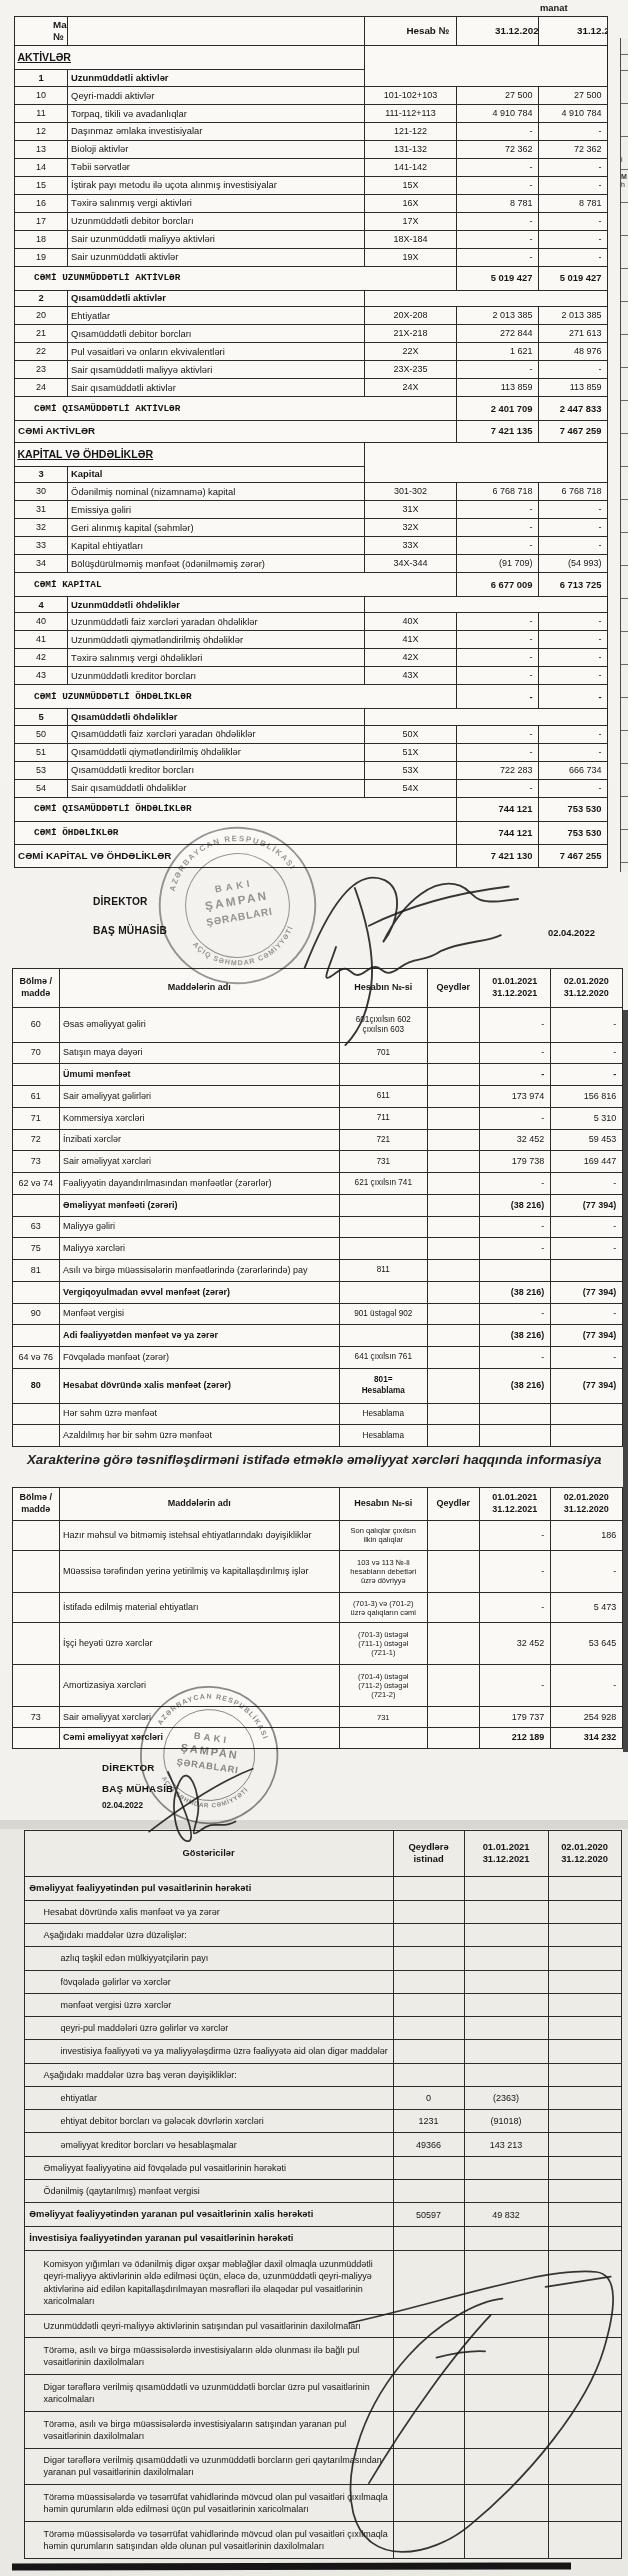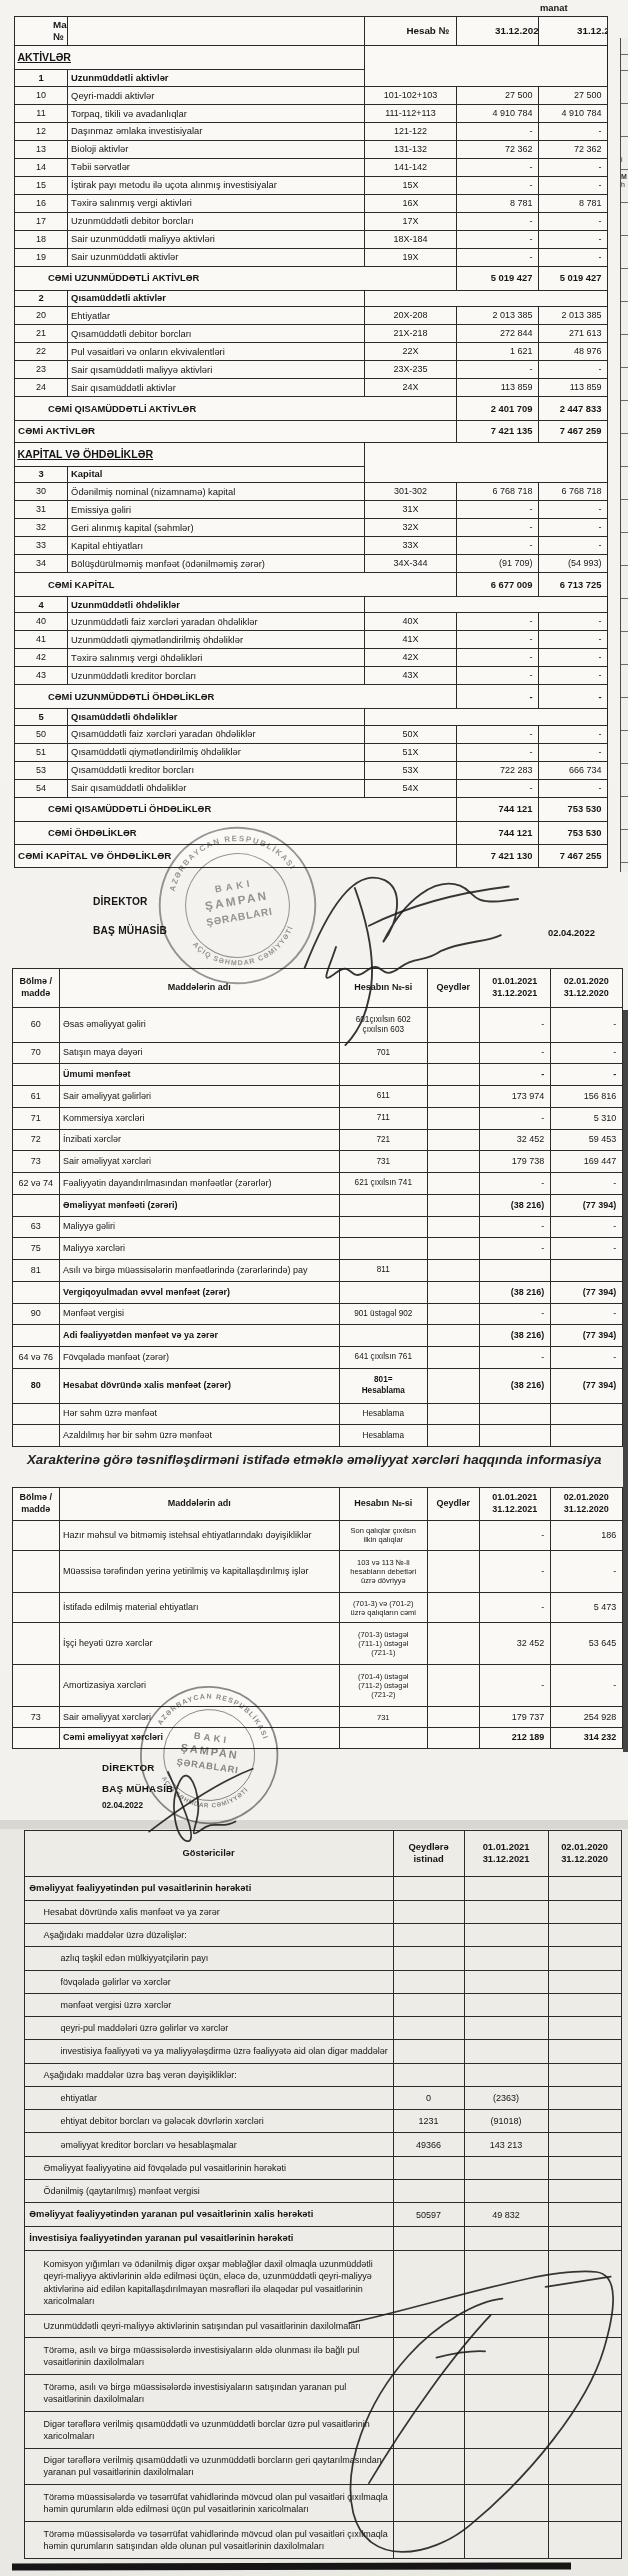--- a/index.html
+++ b/index.html
@@ -11,21 +11,21 @@
   .ctr{text-align:center;}
   .b{font-weight:bold;}
   .pre{white-space:pre-line;}
   
   .t1wrap{position:absolute;left:14px;top:15.7px;width:593px;height:852px;}
   .t1 table{border:1.6px solid #222;}
   .t1 tr.hdr{height:25px;} .t1 tr.hdr td{font-weight:bold;text-align:center;font-size:9.8px;padding-left:38px;}
   .t1 tr.sec{height:23px;} .t1 td.secname{font-weight:bold;font-size:10.6px;text-decoration:underline;padding-left:2.4px;}
   .t1 tr.grp{height:15.7px;} .t1 tr.grp td{font-weight:bold;font-size:9.4px;}
   .t1 tr.item{height:17.3px;} .t1 tr.item td.name{font-size:9.4px;}
-  .t1 tr.tot{height:23px;} .t1 td.totname{font-weight:bold;padding-left:33px;font-size:9.4px;}
+  .t1 tr.tot{height:23px;} .t1 td.totname{font-weight:bold;padding-left:19px;font-size:9.4px;font-family:Liberation Mono, monospace;}
   .t1 tr.tot td.num,.t1 tr.grand td.num{font-weight:bold;font-size:9.4px;border-top:1.6px solid #222;}
   .t1 tr.grand{height:21px;} .t1 td.grandname{font-weight:bold;padding-left:3.1px;font-size:9.8px;border-top:1.6px solid #222;}
   .t1 td.blank{border-top:none;border-bottom:none;border-right:none;}
   .t1 tr.item td.no{text-align:center;}
   .t1 tr.grp td.no{text-align:center;}
   
   .t2wrap{position:absolute;left:11.8px;top:968px;width:610px;height:479px;}
   .t3wrap{position:absolute;left:11.8px;top:1487px;width:610px;height:262px;}
   .t23 table{border:1.6px solid #222;}
   .t23 tr.hdr td{font-weight:bold;text-align:center;font-size:9px;line-height:1.3;}
@@ -783,27 +783,27 @@
             <td class="v"></td>
             <td class="v"></td>
           </tr>
           <tr>
             <td class="name ind1">Törəmə, asılı və birgə müəssisələrdə investisiyaların əldə olunması ilə bağlı pul vəsaitlərinin daxilolmaları</td>
             <td class="q"></td>
             <td class="v"></td>
             <td class="v"></td>
           </tr>
           <tr>
+            <td class="name ind1">Digər tərəflərə verilmiş qısamüddətli və uzunmüddətli borclar üzrə pul vəsaitlərinin xaricolmaları</td>
+            <td class="q"></td>
+            <td class="v"></td>
+            <td class="v"></td>
+          </tr>
+          <tr>
             <td class="name ind1">Törəmə, asılı və birgə müəssisələrdə investisiyaların satışından yaranan pul vəsaitlərinin daxilolmaları</td>
-            <td class="q"></td>
-            <td class="v"></td>
-            <td class="v"></td>
-          </tr>
-          <tr>
-            <td class="name ind1">Digər tərəflərə verilmiş qısamüddətli və uzunmüddətli borclar üzrə pul vəsaitlərinin xaricolmaları</td>
             <td class="q"></td>
             <td class="v"></td>
             <td class="v"></td>
           </tr>
           <tr>
             <td class="name ind1">Digər tərəflərə verilmiş qısamüddətli və uzunmüddətli borcların geri qaytarılmasından yaranan pul vəsaitlərinin daxilolmaları</td>
             <td class="q"></td>
             <td class="v"></td>
             <td class="v"></td>
           </tr>

